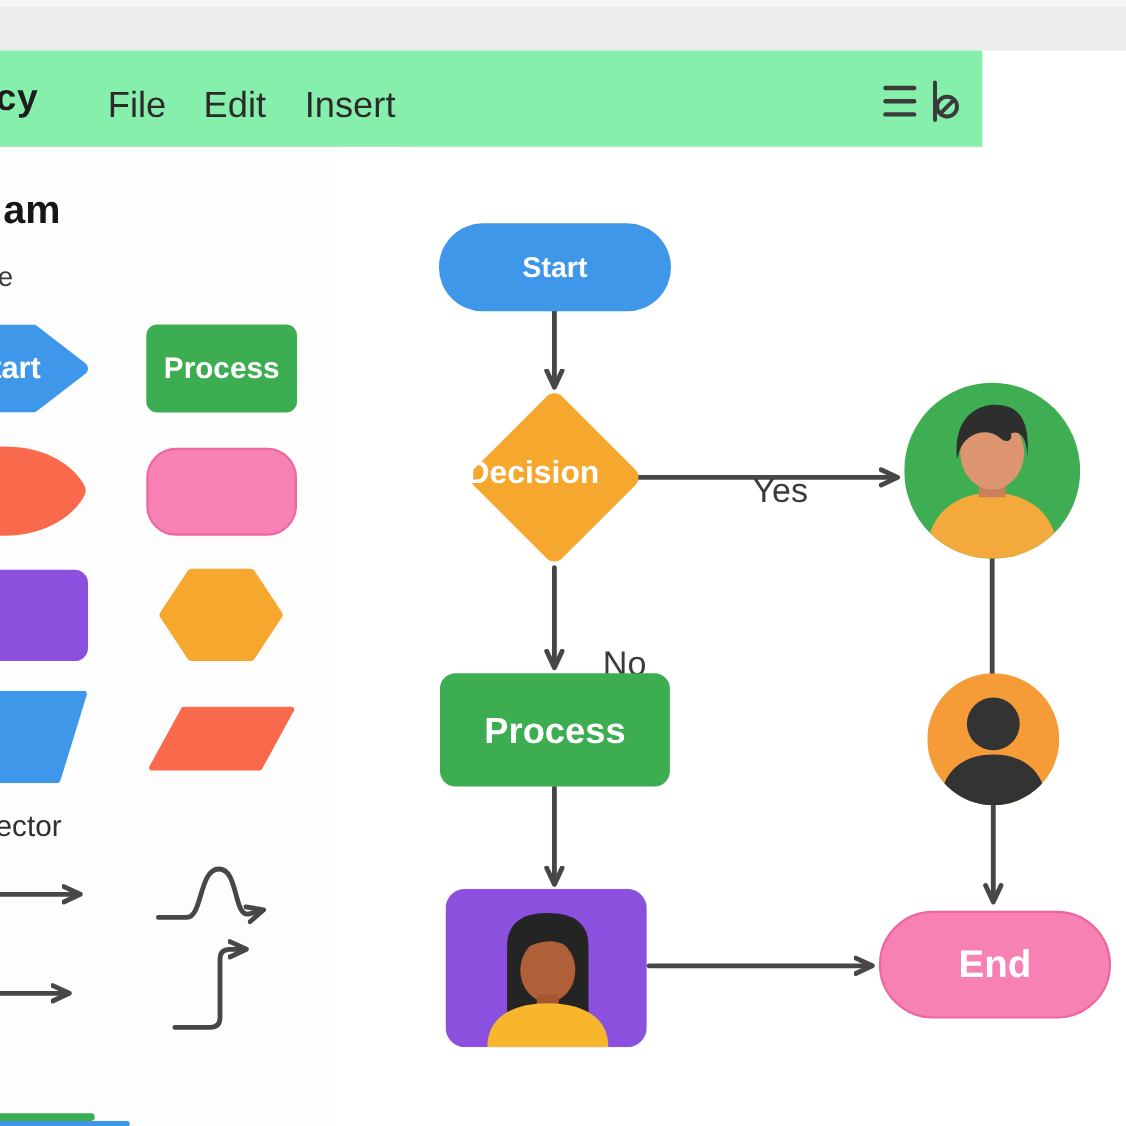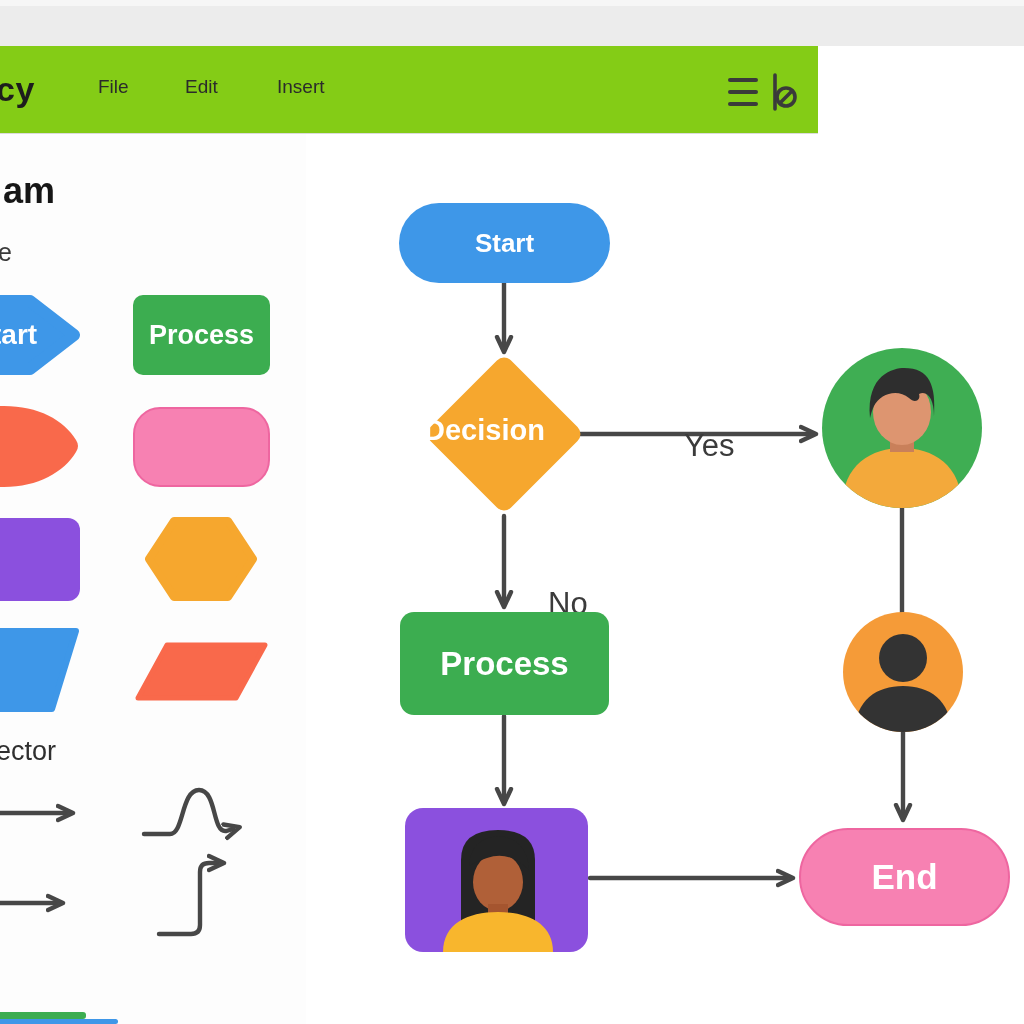--- a/index.html
+++ b/index.html
@@ -8,23 +8,23 @@
     --text-dark:#2B2B2B; --divider:#DBDBDB; --topstrip:#ECECEC;
     --sidebar-bg:#FDFDFD; --canvas-bg:#FFFFFF;
   }
   *{margin:0;padding:0;box-sizing:border-box;}
   html,body{background:#fff;}
   body{font-family:"Liberation Sans", sans-serif;}
   .screen{position:relative;width:1024px;height:1024px;overflow:hidden;background:var(--canvas-bg);}
 
   
   .top-strip{position:absolute;left:0;top:0;width:1024px;height:46px;background:var(--topstrip);border-top:6px solid #f6f6f6;}
-  .menubar{position:absolute;left:0;top:46px;width:818px;height:88px;background:#84cc16;border-bottom:1px solid var(--divider);}
+  .menubar{position:absolute;left:0;top:46px;width:893px;height:88px;background:#86efac;border-bottom:1px solid var(--divider);}
   .app-name{position:absolute;left:-4px;top:24px;font-size:34px;font-weight:700;color:#1d1d1d;letter-spacing:.5px;}
-  .menu-item{position:absolute;top:30px;font-size:19px;color:var(--text-dark);cursor:default;}
+  .menu-item{position:absolute;top:30px;font-size:33px;color:var(--text-dark);cursor:default;}
   .mi-file{left:98px;} .mi-edit{left:185px;text-align:center;} .mi-insert{left:277px;}
   .topbar-icons{position:absolute;right:18px;top:26px;display:flex;gap:6px;align-items:center;}
 
   
   .sidebar{position:absolute;left:0;top:134px;width:367px;height:890px;background:var(--sidebar-bg);border-right:1px solid var(--divider);}
   .sb-heading{position:absolute;left:3px;top:36px;font-size:36px;font-weight:700;color:#161616;}
   .sb-sublabel{position:absolute;left:-2px;top:104px;font-size:25px;color:#3a3a3a;}
   .sb-connector-label{position:absolute;left:-4px;top:602px;font-size:27px;color:#2f2f2f;}
 
   .shape{position:absolute;}

